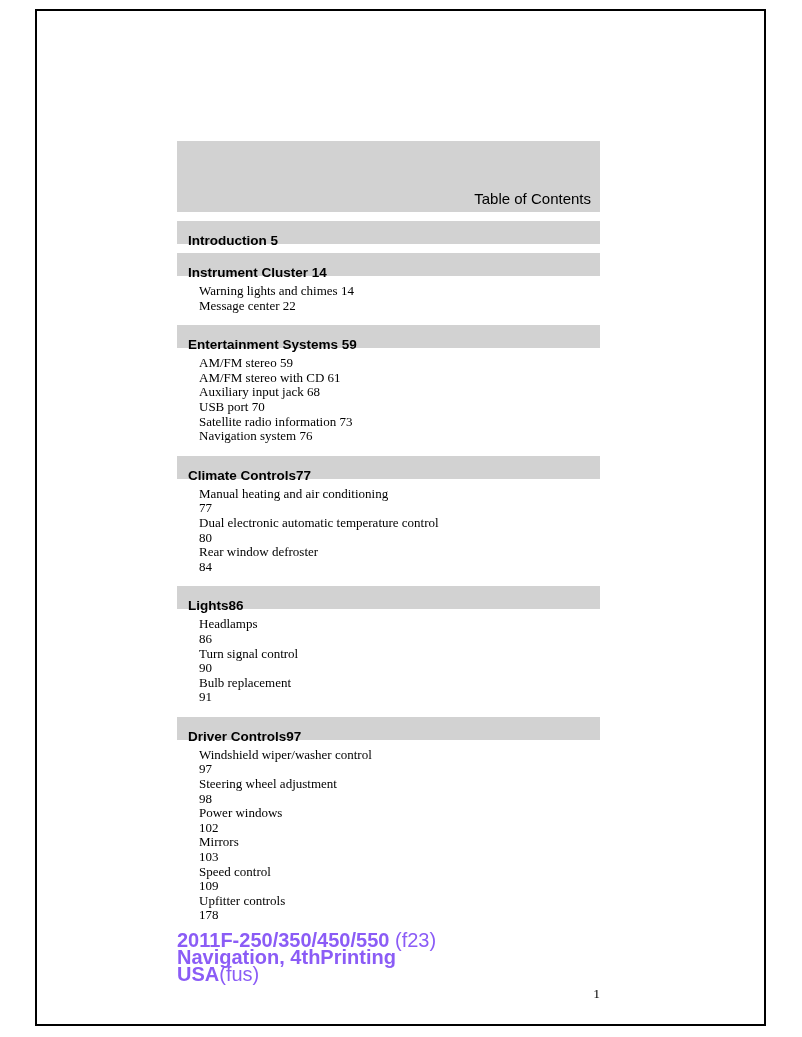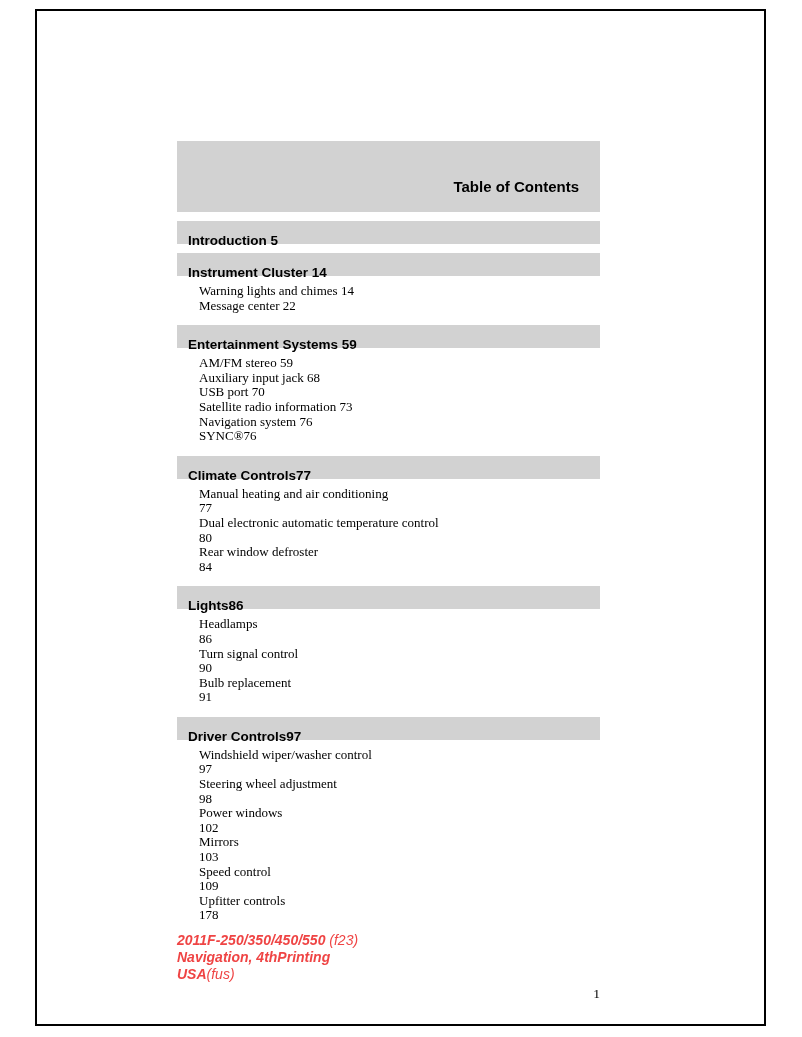--- a/index.html
+++ b/index.html
@@ -21,25 +21,25 @@
     position: absolute;
     left: 140px; top: 130px;
     width: 423px;
   }
   .toc-header {
     height: 71px;
     background: #d2d2d2;
     position: relative;
   }
   .toc-title {
-    margin: 12px;
+    margin: 0;
     position: absolute;
     right: 9px; bottom: 5px;
     font-size: 15px;
-    font-weight: bold;
+    font-weight: normal;
   }
   .section-bar {
     height: 23px;
     background: #d2d2d2;
     display: flex;
     align-items: center;
     justify-content: flex-start;
     padding: 16px 16px 0 11px;
     box-sizing: border-box;
     font-size: 13.5px;
@@ -63,24 +63,23 @@
   }
   .page-number {
     margin-top: 63px;
     text-align: right;
     font-family: "Liberation Serif", serif;
     font-size: 13.5px;
   }
   .footer {
     position: absolute;
     left: 140px; top: 921px;
-    color: #ef4444;
-    font-size: 14px;
+    color: #8b5cf6;
+    font-size: 20px;
     line-height: 17px;
-    font-style: italic;
   }
   .footer .b { font-weight: bold; }
 </style>
 </head>
 <body>
 
 <div class="frame">
 
   <div class="content">
 
@@ -98,25 +97,25 @@
     <ul class="items">
       <li>Warning lights and chimes 14</li>
       <li>Message center 22</li>
     </ul>
 
     <div class="section-bar">
       <span>Entertainment Systems 59</span>
     </div>
     <ul class="items">
       <li>AM/FM stereo 59</li>
+      <li>AM/FM stereo with CD 61</li>
       <li>Auxiliary input jack 68</li>
       <li>USB port 70</li>
       <li>Satellite radio information 73</li>
       <li>Navigation system 76</li>
-      <li>SYNC®76</li>
     </ul>
 
     <div class="section-bar">
       <span>Climate Controls</span>
       <span>77</span>
     </div>
     <ul class="items">
       <li class="row">
         <span>Manual heating and air conditioning</span>
         <span>77</span>

